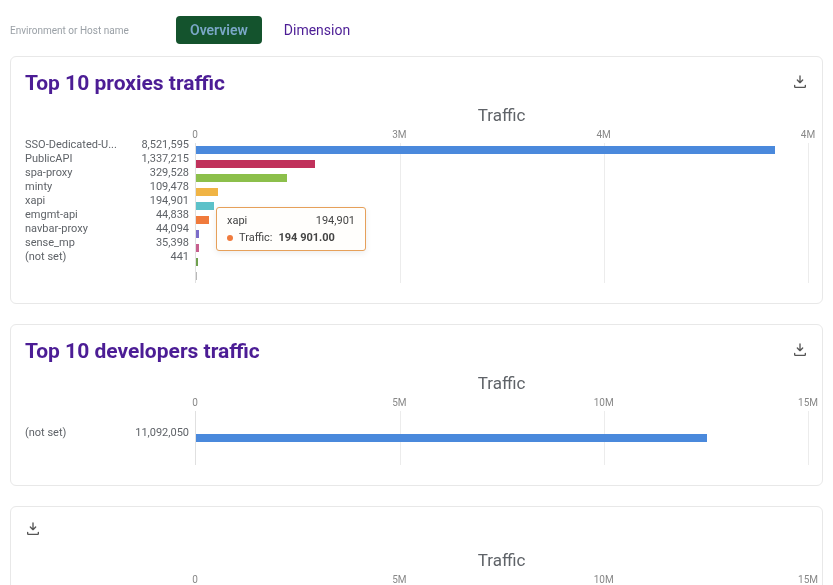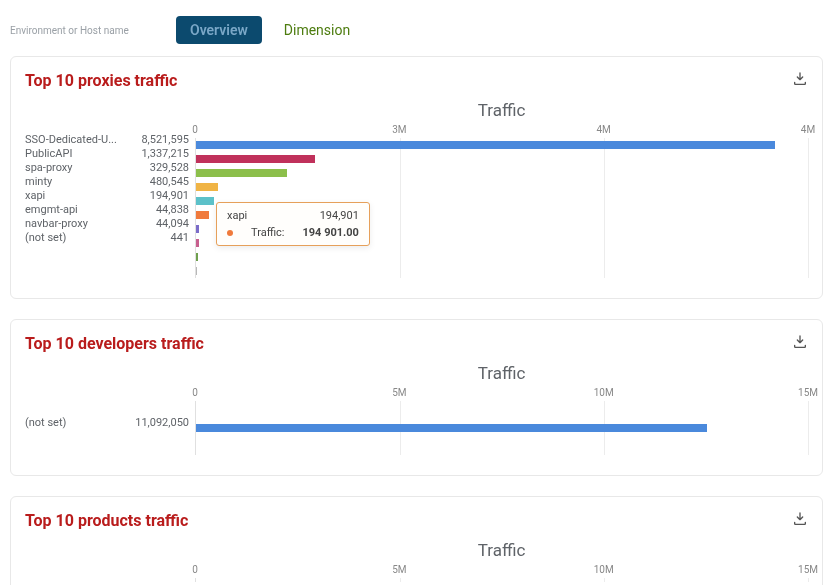--- a/index.html
+++ b/index.html
@@ -41,24 +41,24 @@
     display: flex;
     gap: 8px;
     margin-left: 16px;
     align-items: center;
   }
   .tab {
     padding: 6px 14px;
     border-radius: 4px;
     font-size: 14px;
     cursor: pointer;
-    color: #4d7c0f;
+    color: #4c1d95;
   }
   .tab.active {
-    background: #0c4a6e;
+    background: #14532d;
     color: #7aa7c7;
     font-weight: 600;
   }
   .spacer { flex: 1; }
   .date-picker {
     display: flex;
     align-items: center;
     gap: 6px;
     border: 1px solid #e0e0e0;
     border-radius: 4px;
@@ -82,22 +82,22 @@
     position: relative;
   }
   .panel-header {
     display: flex;
     justify-content: space-between;
     align-items: center;
     margin-bottom: 10px;
   }
   .panel-title {
     font-weight: 700;
-    font-size: 16px;
-    color: #b91c1c;
+    font-size: 21px;
+    color: #4c1d95;
   }
   .download-icon { cursor: pointer; }
   .download-icon svg { width: 16px; height: 16px; stroke: #555; fill: none; }
   .chart-area { display: flex; }
   .labels-col { width: 170px; flex-shrink: 0; }
   .label-row {
     height: 14px;
     display: flex;
     justify-content: space-between;
     align-items: center;
@@ -158,21 +158,21 @@
     border: 1px solid #e6a05a;
     border-radius: 3px;
     padding: 6px 10px;
     font-size: 11px;
     color: #444;
     box-shadow: 0 2px 6px rgba(0,0,0,0.08);
     z-index: 10;
     min-width: 150px;
   }
   .tooltip-title { display:flex; justify-content:space-between; gap:40px; margin-bottom:4px; }
-  .tooltip-line { display:flex; align-items:center; gap:18px; }
+  .tooltip-line { display:flex; align-items:center; gap:6px; }
   .dot { width:6px; height:6px; border-radius:50%; }
   .axis-header-spacer { height: 32px; }
 </style>
 </head>
 <body>
 
 <div class="topbar">
   <div class="env-block">
     <div class="env-label">Environment or Host name</div>
   </div>
@@ -204,33 +204,37 @@
           <div class="label-row">
             <span class="name">PublicAPI</span>
             <span class="val">1,337,215</span>
           </div>
           <div class="label-row">
             <span class="name">spa-proxy</span>
             <span class="val">329,528</span>
           </div>
           <div class="label-row">
             <span class="name">minty</span>
-            <span class="val">480,545</span>
+            <span class="val">109,478</span>
           </div>
           <div class="label-row">
             <span class="name">xapi</span>
             <span class="val">194,901</span>
           </div>
           <div class="label-row">
             <span class="name">emgmt-api</span>
             <span class="val">44,838</span>
           </div>
           <div class="label-row">
             <span class="name">navbar-proxy</span>
             <span class="val">44,094</span>
+          </div>
+          <div class="label-row">
+            <span class="name">sense_mp</span>
+            <span class="val">35,398</span>
           </div>
           <div class="label-row">
             <span class="name">(not set)</span>
             <span class="val">441</span>
           </div>
         </div>
     </div>
     <div class="plot-col">
       <div class="chart-title-top">Traffic</div>
       <div class="axis-ticks" id="ticks-proxies">
@@ -325,21 +329,20 @@
           <div class="bar-row">
             <div class="bar" style="width: 83.4578%; background: rgb(74, 137, 220);"></div>
           </div>
         </div>
     </div>
   </div>
 </div>
 
 <div class="panel">
   <div class="panel-header">
-    <div class="panel-title">Top 10 products traffic</div>
     <div class="download-icon">
       <svg viewBox="0 0 24 24">
           <path d="M12 3v10m0 0l-4-4m4 4l4-4" stroke-width="2" stroke-linecap="round" stroke-linejoin="round"></path>
           <path d="M4 17v2a1 1 0 0 0 1 1h14a1 1 0 0 0 1-1v-2" stroke-width="2" stroke-linecap="round"></path>
         </svg>
     </div>
   </div>
   <div class="chart-area">
     <div class="labels-col">
       <div class="axis-header-spacer"></div>

